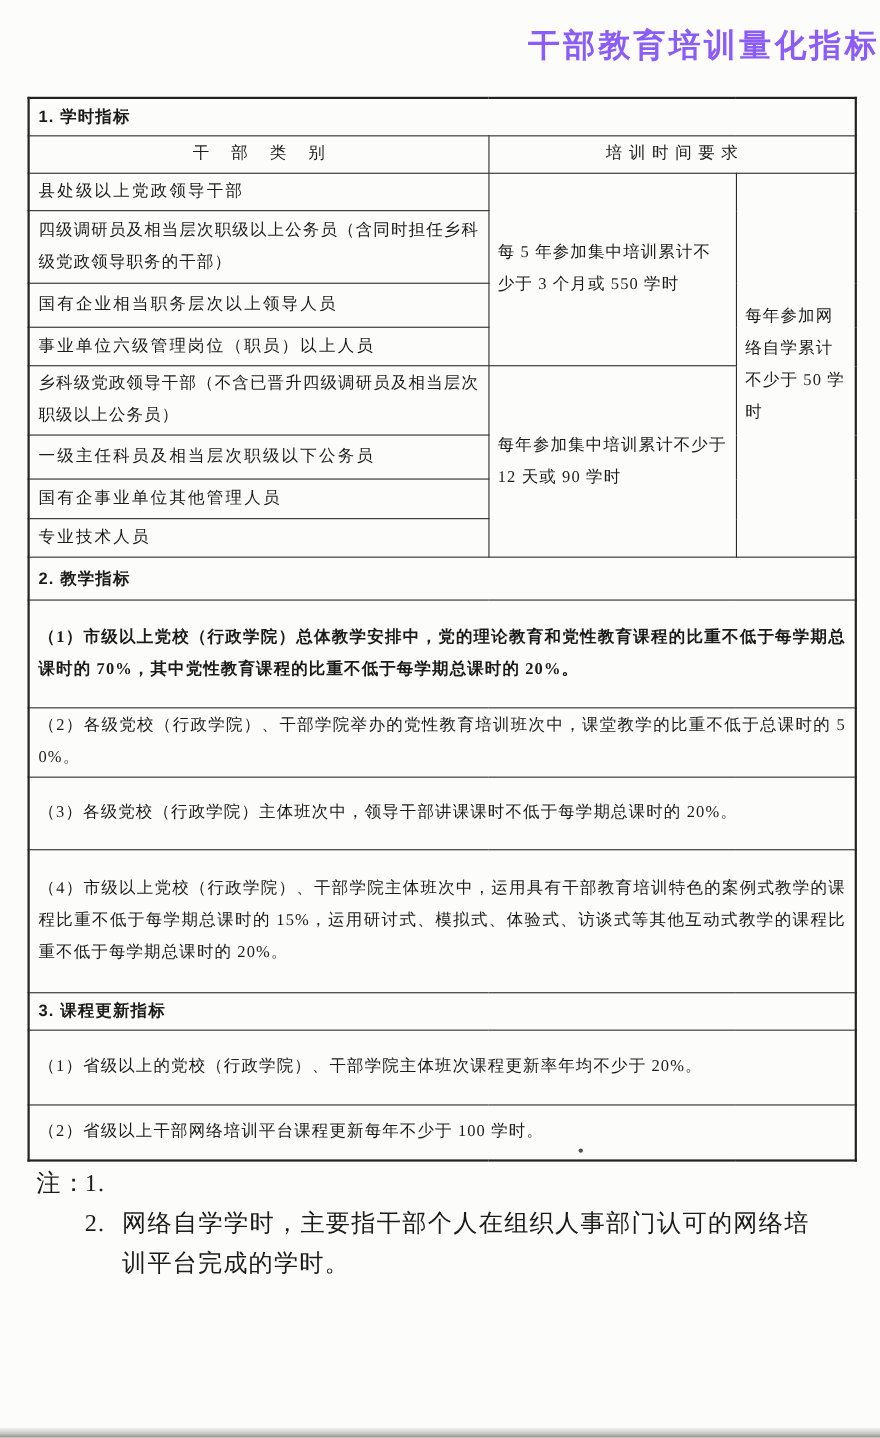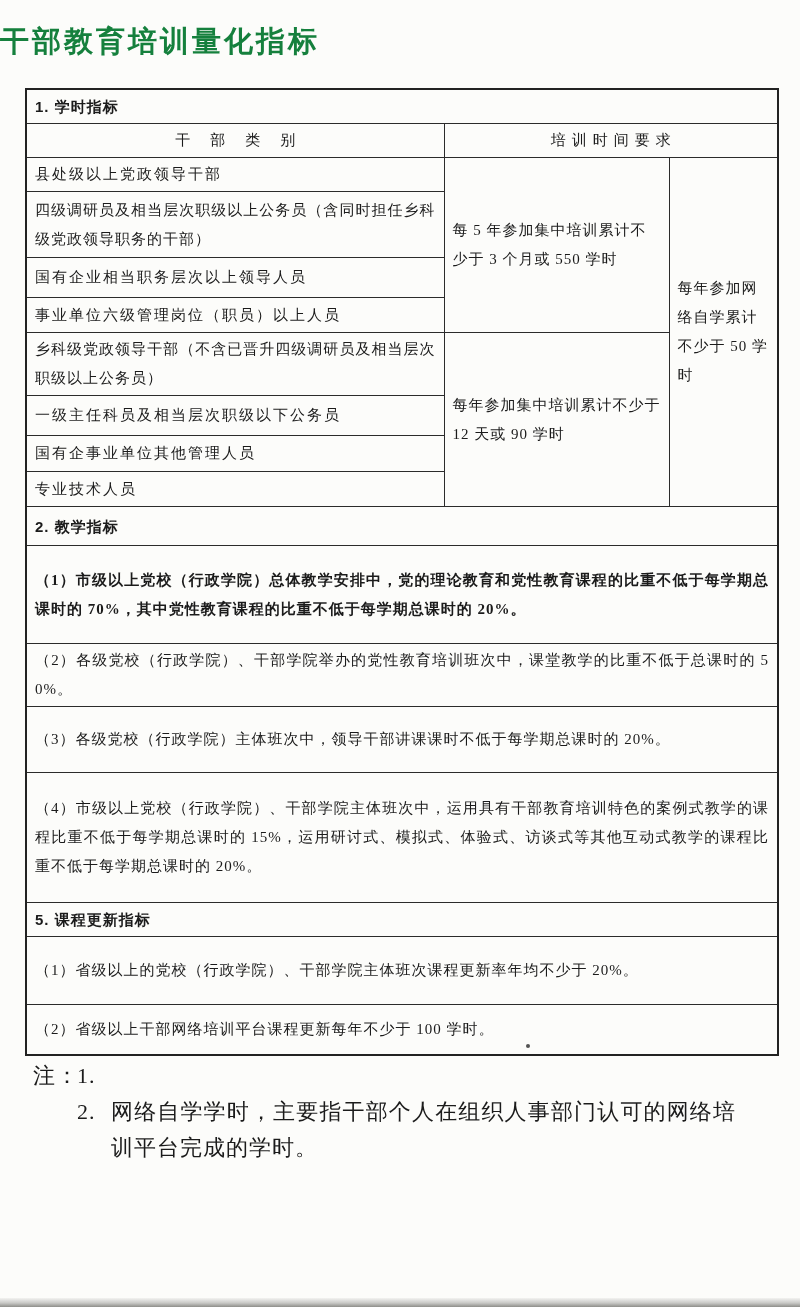--- a/index.html
+++ b/index.html
@@ -14,26 +14,26 @@
     position:relative;
     width:800px;
     height:1307px;
     background:#fcfcfa;
     overflow:hidden;
   }
   
   .doc-title{
     margin:0;
     padding-top:22px;
-    text-align:left;
+    text-align:right;
     font-family:"Liberation Sans", sans-serif;
     font-weight:bold;
     font-size:29px;
     letter-spacing:3px;
-    color:#15803d;
+    color:#8b5cf6;
   }
   
   table.main-table{
     position:absolute;
     left:25px;
     top:88px;
     width:752px;
     border-collapse:collapse;
     table-layout:fixed;
     background:transparent;
@@ -202,21 +202,21 @@
         <td colspan="3" class="item">（2）各级党校（行政学院）、干部学院举办的党性教育培训班次中，课堂教学的比重不低于总课时的 50%。</td>
       </tr>
       <tr class="rh-i23">
         <td colspan="3" class="item">（3）各级党校（行政学院）主体班次中，领导干部讲课课时不低于每学期总课时的 20%。</td>
       </tr>
       <tr class="rh-i24">
         <td colspan="3" class="item">（4）市级以上党校（行政学院）、干部学院主体班次中，运用具有干部教育培训特色的案例式教学的课程比重不低于每学期总课时的 15%，运用研讨式、模拟式、体验式、访谈式等其他互动式教学的课程比重不低于每学期总课时的 20%。</td>
       </tr>
 
       <tr class="rh-sec3">
-        <td colspan="3" class="sec-title">5. 课程更新指标</td>
+        <td colspan="3" class="sec-title">3. 课程更新指标</td>
       </tr>
       <tr class="rh-i31">
         <td colspan="3" class="item">（1）省级以上的党校（行政学院）、干部学院主体班次课程更新率年均不少于 20%。</td>
       </tr>
       <tr class="rh-i32">
         <td colspan="3" class="item">（2）省级以上干部网络培训平台课程更新每年不少于 100 学时。</td>
       </tr>
     </tbody>
   </table>
 

